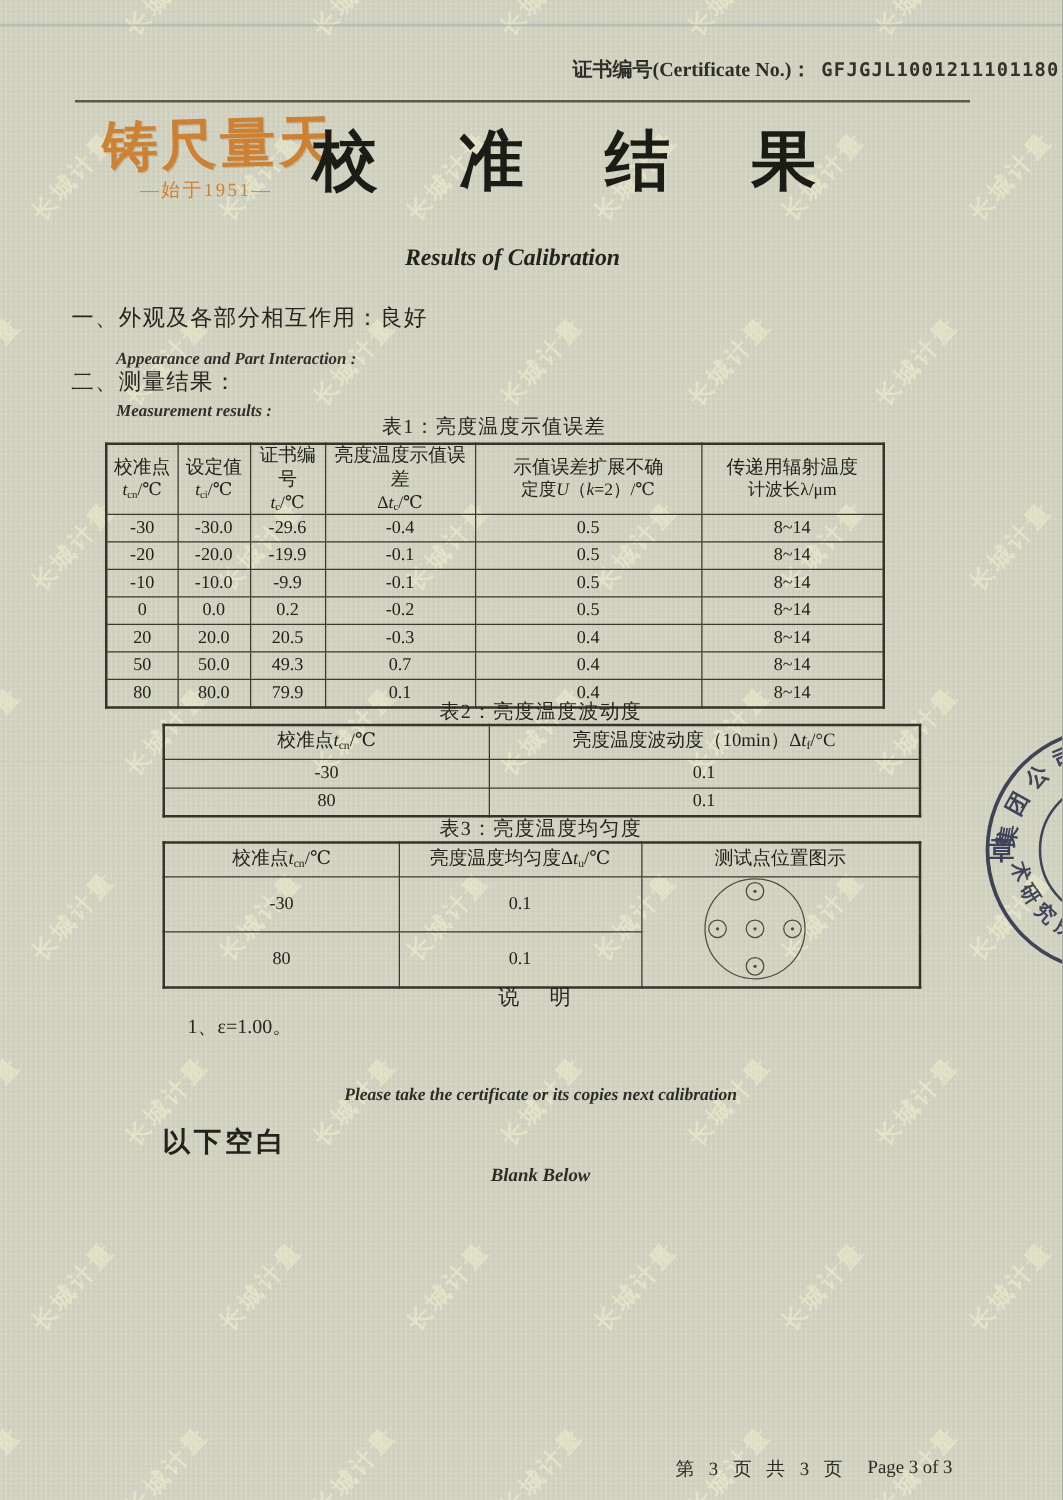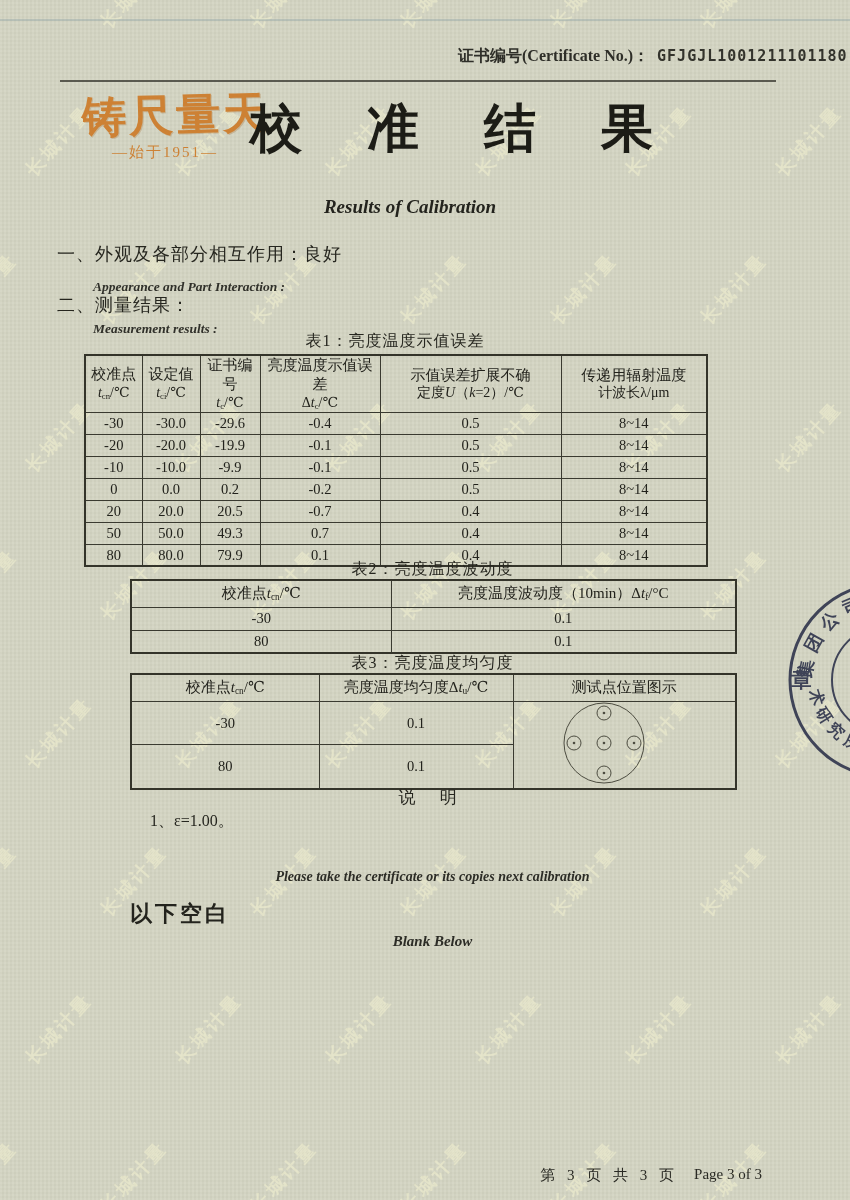--- a/index.html
+++ b/index.html
@@ -260,21 +260,21 @@
             <td>0.2</td>
             <td>-0.2</td>
             <td>0.5</td>
             <td>8~14</td>
           </tr>
 
           <tr>
             <td>20</td>
             <td>20.0</td>
             <td>20.5</td>
-            <td>-0.7</td>
+            <td>-0.3</td>
             <td>0.4</td>
             <td>8~14</td>
           </tr>
 
           <tr>
             <td>50</td>
             <td>50.0</td>
             <td>49.3</td>
             <td>0.7</td>
             <td>0.4</td>

